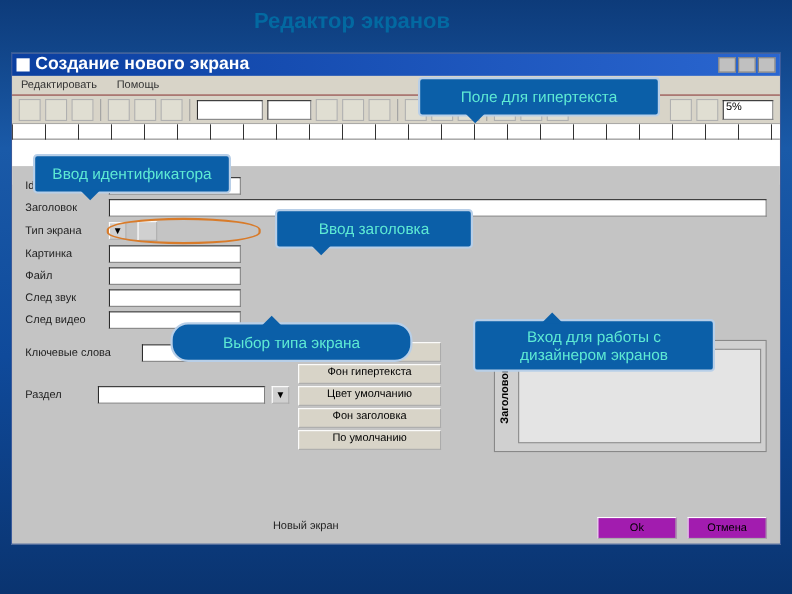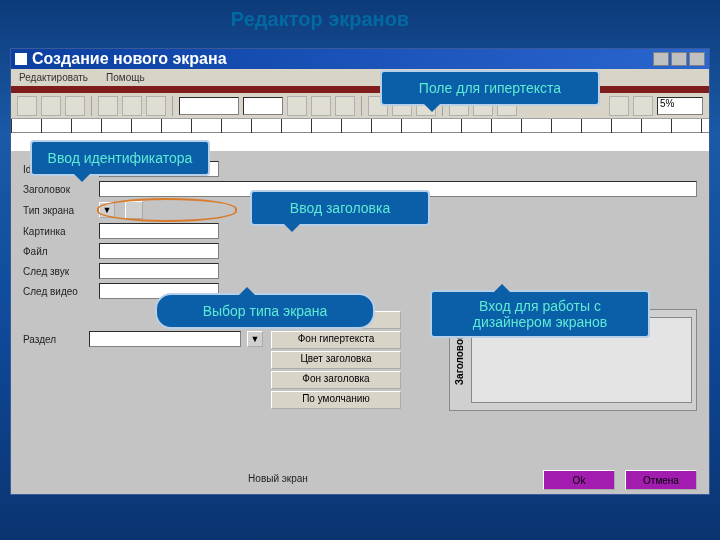--- a/index.html
+++ b/index.html
@@ -22,21 +22,21 @@
     border: 1px solid #3a5a9a;
   }
   .titlebar {
     height: 20px; background: linear-gradient(90deg, #0b3fa0 0%, #2a66d0 100%);
     color: #fff; display: flex; align-items: center; padding: 0 4px;
   }
   .titlebar .icon { width: 12px; height: 12px; background: #fff; margin-right: 5px; }
   .titlebar .title { flex: 1; font-size: 16px; font-weight: bold; }
   .winbtns { display: flex; gap: 2px; }
   .winbtn { width: 16px; height: 14px; background: #c0c0c0; border: 1px solid #808080; }
-  .menubar { display: flex; gap: 18px; padding: 3px 8px; background: #d8d4c8; border-bottom: 7px solid #7f1d1d; }
+  .menubar { display: flex; gap: 18px; padding: 3px 8px; background: #d8d4c8; border-bottom: 1px solid #7f1d1d; }
   .menuitem { font-size: 10px; color: #333; cursor: default; }
   .toolbar { height: 26px; background: #d8d4c8; border-bottom: 1px solid #a0a0a0; display:flex; align-items:center; padding: 0 6px; gap:4px; }
   .tbtn { width: 20px; height: 20px; background: #e0ded2; border: 1px solid #b0b0b0; }
   .tsep { width: 1px; height: 20px; background: #a0a0a0; margin: 0 2px; }
   .tsel { width: 60px; height: 18px; background: #fff; border: 1px inset #808080; font-size: 10px; padding: 0 2px; }
   .ruler-area { height: 56px; background: #fff; border-bottom: 1px solid #a0a0a0; position: relative; }
   .ruler { position:absolute; top:0; left:0; right:0; height:14px; background:#fff; border-bottom: 1px solid #888; }
   .ruler-ticks { position:absolute; top:0; left:0; right:0; height:14px;
     background-image: repeating-linear-gradient(90deg, #333 0 1px, transparent 1px 30px);
   }
@@ -174,30 +174,34 @@
         <span class="lbl">Cлед звук</span>
         <input class="inp small" style="">
       </div>
       <div class="frow">
         <span class="lbl">Cлед видео</span>
         <input class="inp small" style="">
       </div>
 
       <div class="lower">
         <div class="col-left">
+          <div class="frow">
+            <span class="lbl" style="width:100px">Ключевые слова</span>
+            <input class="inp" style="width: 120px;">
+          </div>
           <div class="frow" style="margin-top:22px">
             <span class="lbl" style="width:60px">Раздел</span>
             <input class="inp" style="width: 150px;">
             <span class="ddbtn">▼</span>
           </div>
         </div>
         <div class="col-mid">
           <div class="propbtn">Фон экрана</div>
           <div class="propbtn">Фон гипертекста</div>
-          <div class="propbtn">Цвет заголовка</div>
+          <div class="propbtn">Цвет умолчанию</div>
           <div class="propbtn">Фон заголовка</div>
           <div class="propbtn">По умолчанию</div>
         </div>
         <div class="col-right">
           <span class="vlabel">Заголовок</span>
           <div class="rect"></div>
         </div>
       </div>
 
       <div class="bottom-row">

